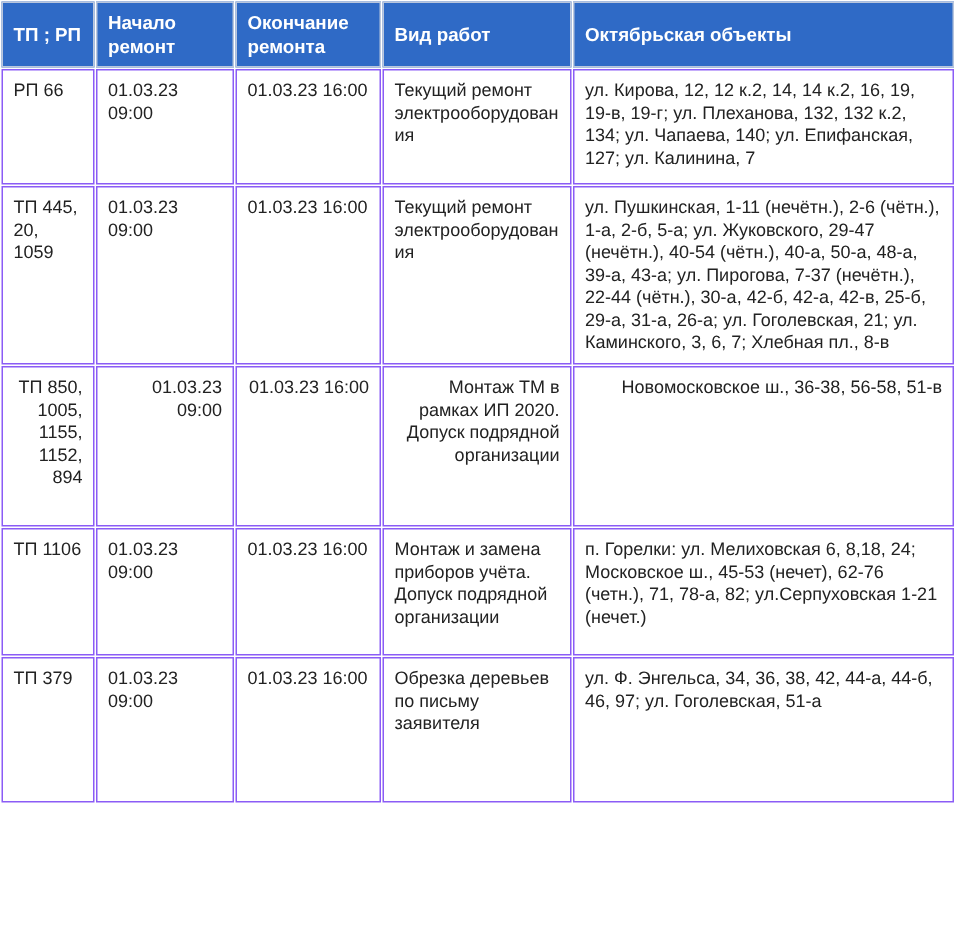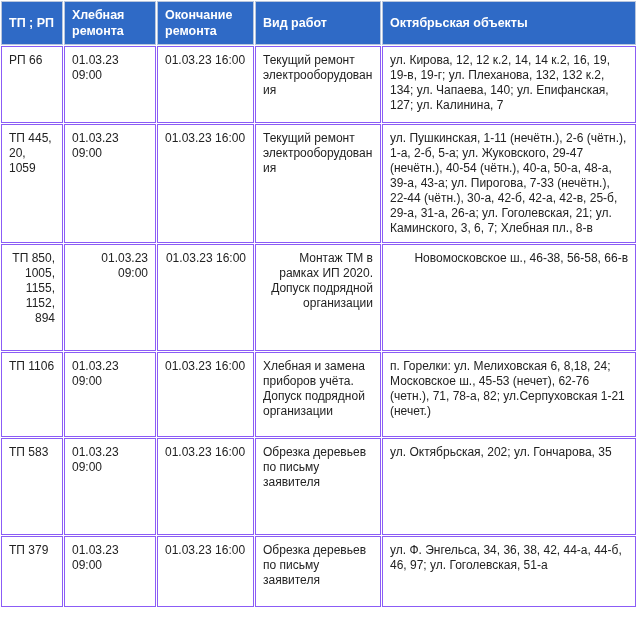--- a/index.html
+++ b/index.html
@@ -72,61 +72,54 @@
     <colgroup>
       <col class="c1">
         <col class="c2">
         <col class="c3">
         <col class="c4">
         <col class="c5">
     </colgroup>
     <thead>
       <tr>
         <th>ТП ; РП</th>
-        <th>Хлебная ремонта</th>
+        <th>Начало ремонт</th>
         <th>Окончание ремонта</th>
         <th>Вид работ</th>
         <th>Октябрьская объекты</th>
       </tr>
     </thead>
     <tbody>
       <tr>
         <td>РП 66</td>
         <td>01.03.23 09:00</td>
         <td>01.03.23 16:00</td>
         <td>Текущий ремонт электрооборудования</td>
         <td>ул. Кирова, 12, 12 к.2, 14, 14 к.2, 16, 19, 19-в, 19-г; ул. Плеханова, 132, 132 к.2, 134; ул. Чапаева, 140; ул. Епифанская, 127; ул. Калинина, 7</td>
       </tr>
       <tr>
         <td>ТП 445, 20, 1059</td>
         <td>01.03.23 09:00</td>
         <td>01.03.23 16:00</td>
         <td>Текущий ремонт электрооборудования</td>
-        <td>ул. Пушкинская, 1-11 (нечётн.), 2-6 (чётн.), 1-а, 2-б, 5-а; ул. Жуковского, 29-47 (нечётн.), 40-54 (чётн.), 40-а, 50-а, 48-а, 39-а, 43-а; ул. Пирогова, 7-33 (нечётн.), 22-44 (чётн.), 30-а, 42-б, 42-а, 42-в, 25-б, 29-а, 31-а, 26-а; ул. Гоголевская, 21; ул. Каминского, 3, 6, 7; Хлебная пл., 8-в</td>
+        <td>ул. Пушкинская, 1-11 (нечётн.), 2-6 (чётн.), 1-а, 2-б, 5-а; ул. Жуковского, 29-47 (нечётн.), 40-54 (чётн.), 40-а, 50-а, 48-а, 39-а, 43-а; ул. Пирогова, 7-37 (нечётн.), 22-44 (чётн.), 30-а, 42-б, 42-а, 42-в, 25-б, 29-а, 31-а, 26-а; ул. Гоголевская, 21; ул. Каминского, 3, 6, 7; Хлебная пл., 8-в</td>
       </tr>
       <tr>
         <td>ТП 850, 1005, 1155, 1152, 894</td>
         <td>01.03.23 09:00</td>
         <td>01.03.23 16:00</td>
         <td>Монтаж ТМ в рамках ИП 2020. Допуск подрядной организации</td>
-        <td>Новомосковское ш., 46-38, 56-58, 66-в</td>
+        <td>Новомосковское ш., 36-38, 56-58, 51-в</td>
       </tr>
       <tr>
         <td>ТП 1106</td>
         <td>01.03.23 09:00</td>
         <td>01.03.23 16:00</td>
-        <td>Хлебная и замена приборов учёта. Допуск подрядной организации</td>
+        <td>Монтаж и замена приборов учёта. Допуск подрядной организации</td>
         <td>п. Горелки: ул. Мелиховская 6, 8,18, 24; Московское ш., 45-53 (нечет), 62-76 (четн.), 71, 78-а, 82; ул.Серпуховская 1-21 (нечет.)</td>
-      </tr>
-      <tr>
-        <td>ТП 583</td>
-        <td>01.03.23 09:00</td>
-        <td>01.03.23 16:00</td>
-        <td>Обрезка деревьев по письму заявителя</td>
-        <td>ул. Октябрьская, 202; ул. Гончарова, 35</td>
       </tr>
       <tr>
         <td>ТП 379</td>
         <td>01.03.23 09:00</td>
         <td>01.03.23 16:00</td>
         <td>Обрезка деревьев по письму заявителя</td>
         <td>ул. Ф. Энгельса, 34, 36, 38, 42, 44-а, 44-б, 46, 97; ул. Гоголевская, 51-а</td>
       </tr>
     </tbody>
   </table>

